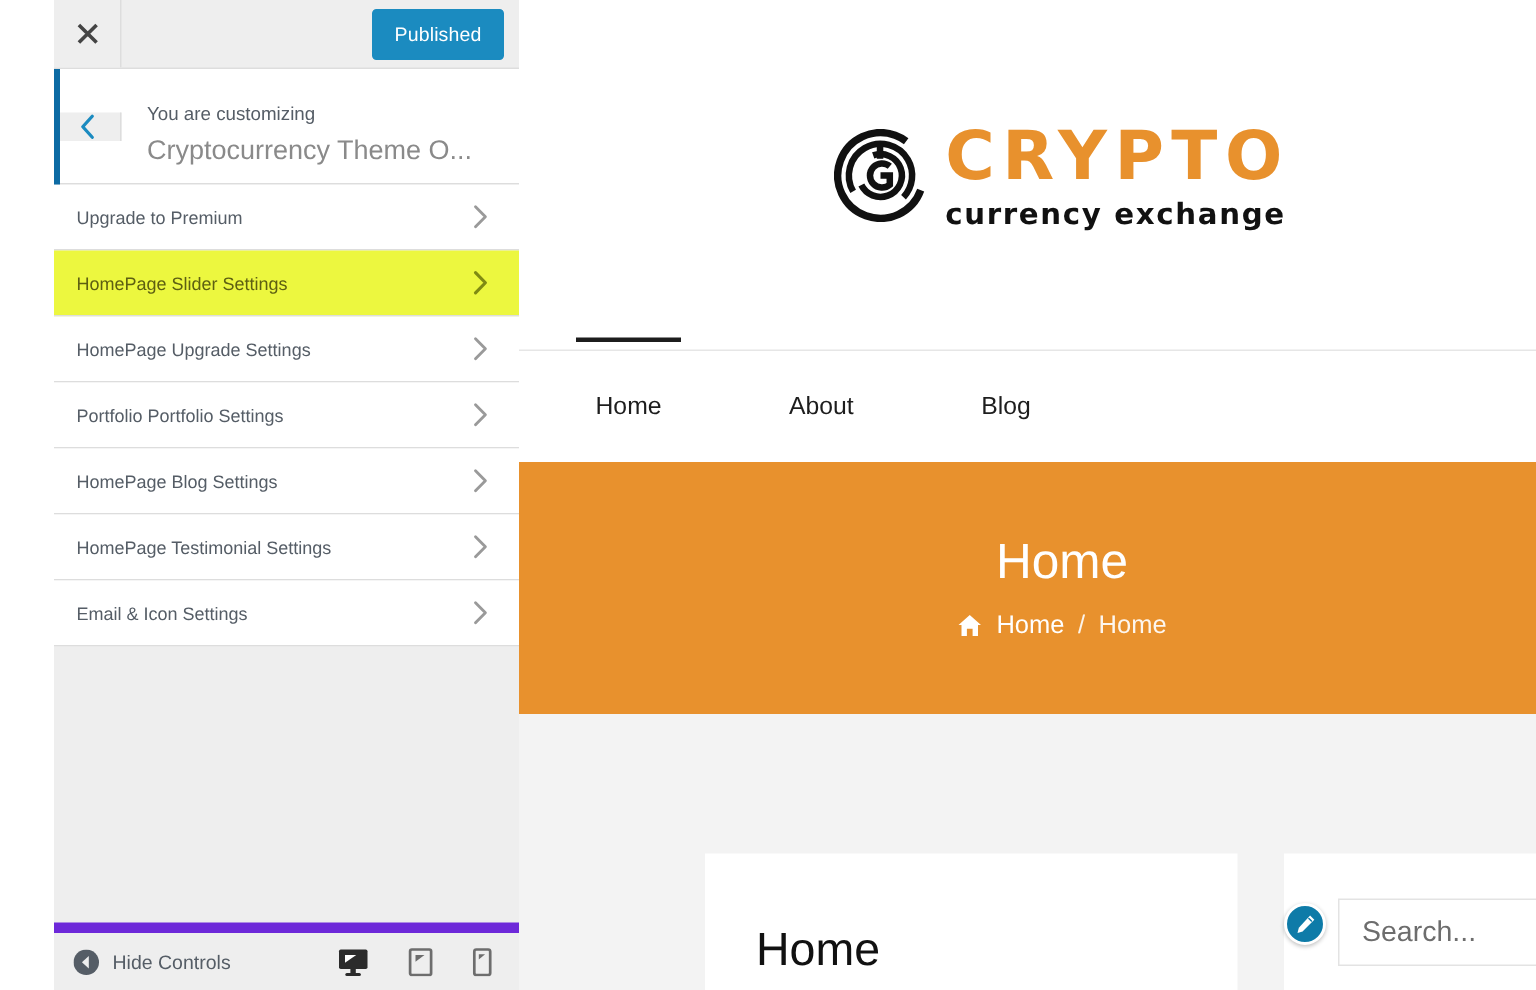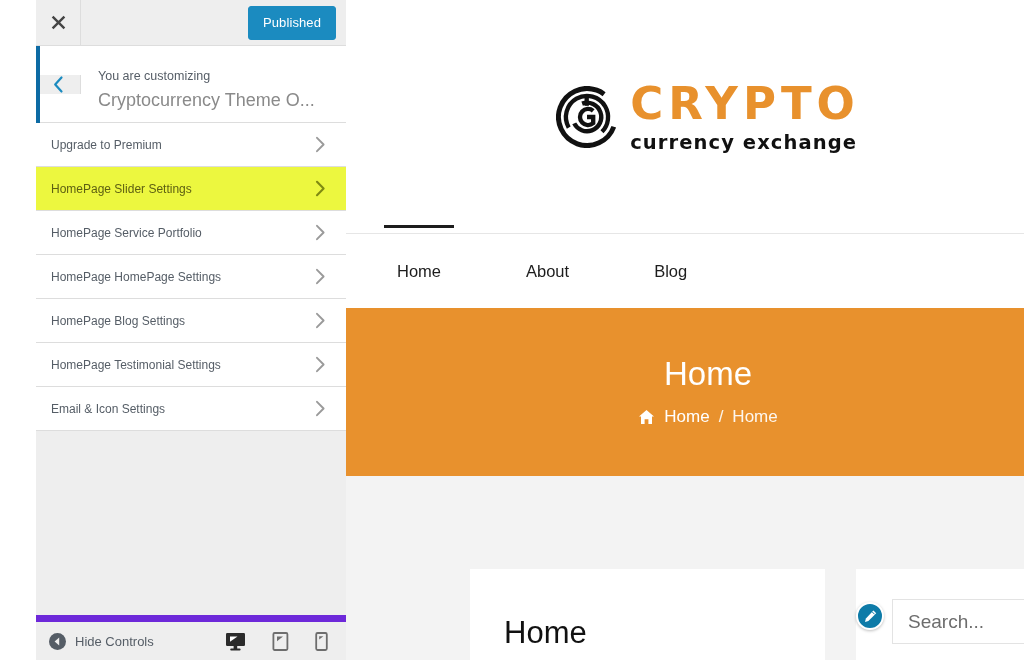--- a/index.html
+++ b/index.html
@@ -264,28 +264,28 @@
       </div>
 
       <div class="cz-section highlight">
         <span class="label">HomePage Slider Settings</span>
         <svg class="chevron-right" width="11" height="17" viewBox="0 0 11 17">
           <path d="M2 1.8 L8.6 8.5 L2 15.2" fill="none" stroke="#7f8a12" stroke-width="2.1" stroke-linecap="round" stroke-linejoin="round"></path>
         </svg>
       </div>
 
       <div class="cz-section">
-        <span class="label">HomePage Service Portfolio</span>
-        <svg class="chevron-right" width="11" height="17" viewBox="0 0 11 17">
-          <path d="M2 1.8 L8.6 8.5 L2 15.2" fill="none" stroke="#9a9a9a" stroke-width="1.9" stroke-linecap="round" stroke-linejoin="round"></path>
-        </svg>
-      </div>
-
-      <div class="cz-section">
-        <span class="label">HomePage HomePage Settings</span>
+        <span class="label">HomePage Upgrade Settings</span>
+        <svg class="chevron-right" width="11" height="17" viewBox="0 0 11 17">
+          <path d="M2 1.8 L8.6 8.5 L2 15.2" fill="none" stroke="#9a9a9a" stroke-width="1.9" stroke-linecap="round" stroke-linejoin="round"></path>
+        </svg>
+      </div>
+
+      <div class="cz-section">
+        <span class="label">Portfolio Portfolio Settings</span>
         <svg class="chevron-right" width="11" height="17" viewBox="0 0 11 17">
           <path d="M2 1.8 L8.6 8.5 L2 15.2" fill="none" stroke="#9a9a9a" stroke-width="1.9" stroke-linecap="round" stroke-linejoin="round"></path>
         </svg>
       </div>
 
       <div class="cz-section">
         <span class="label">HomePage Blog Settings</span>
         <svg class="chevron-right" width="11" height="17" viewBox="0 0 11 17">
           <path d="M2 1.8 L8.6 8.5 L2 15.2" fill="none" stroke="#9a9a9a" stroke-width="1.9" stroke-linecap="round" stroke-linejoin="round"></path>
         </svg>

